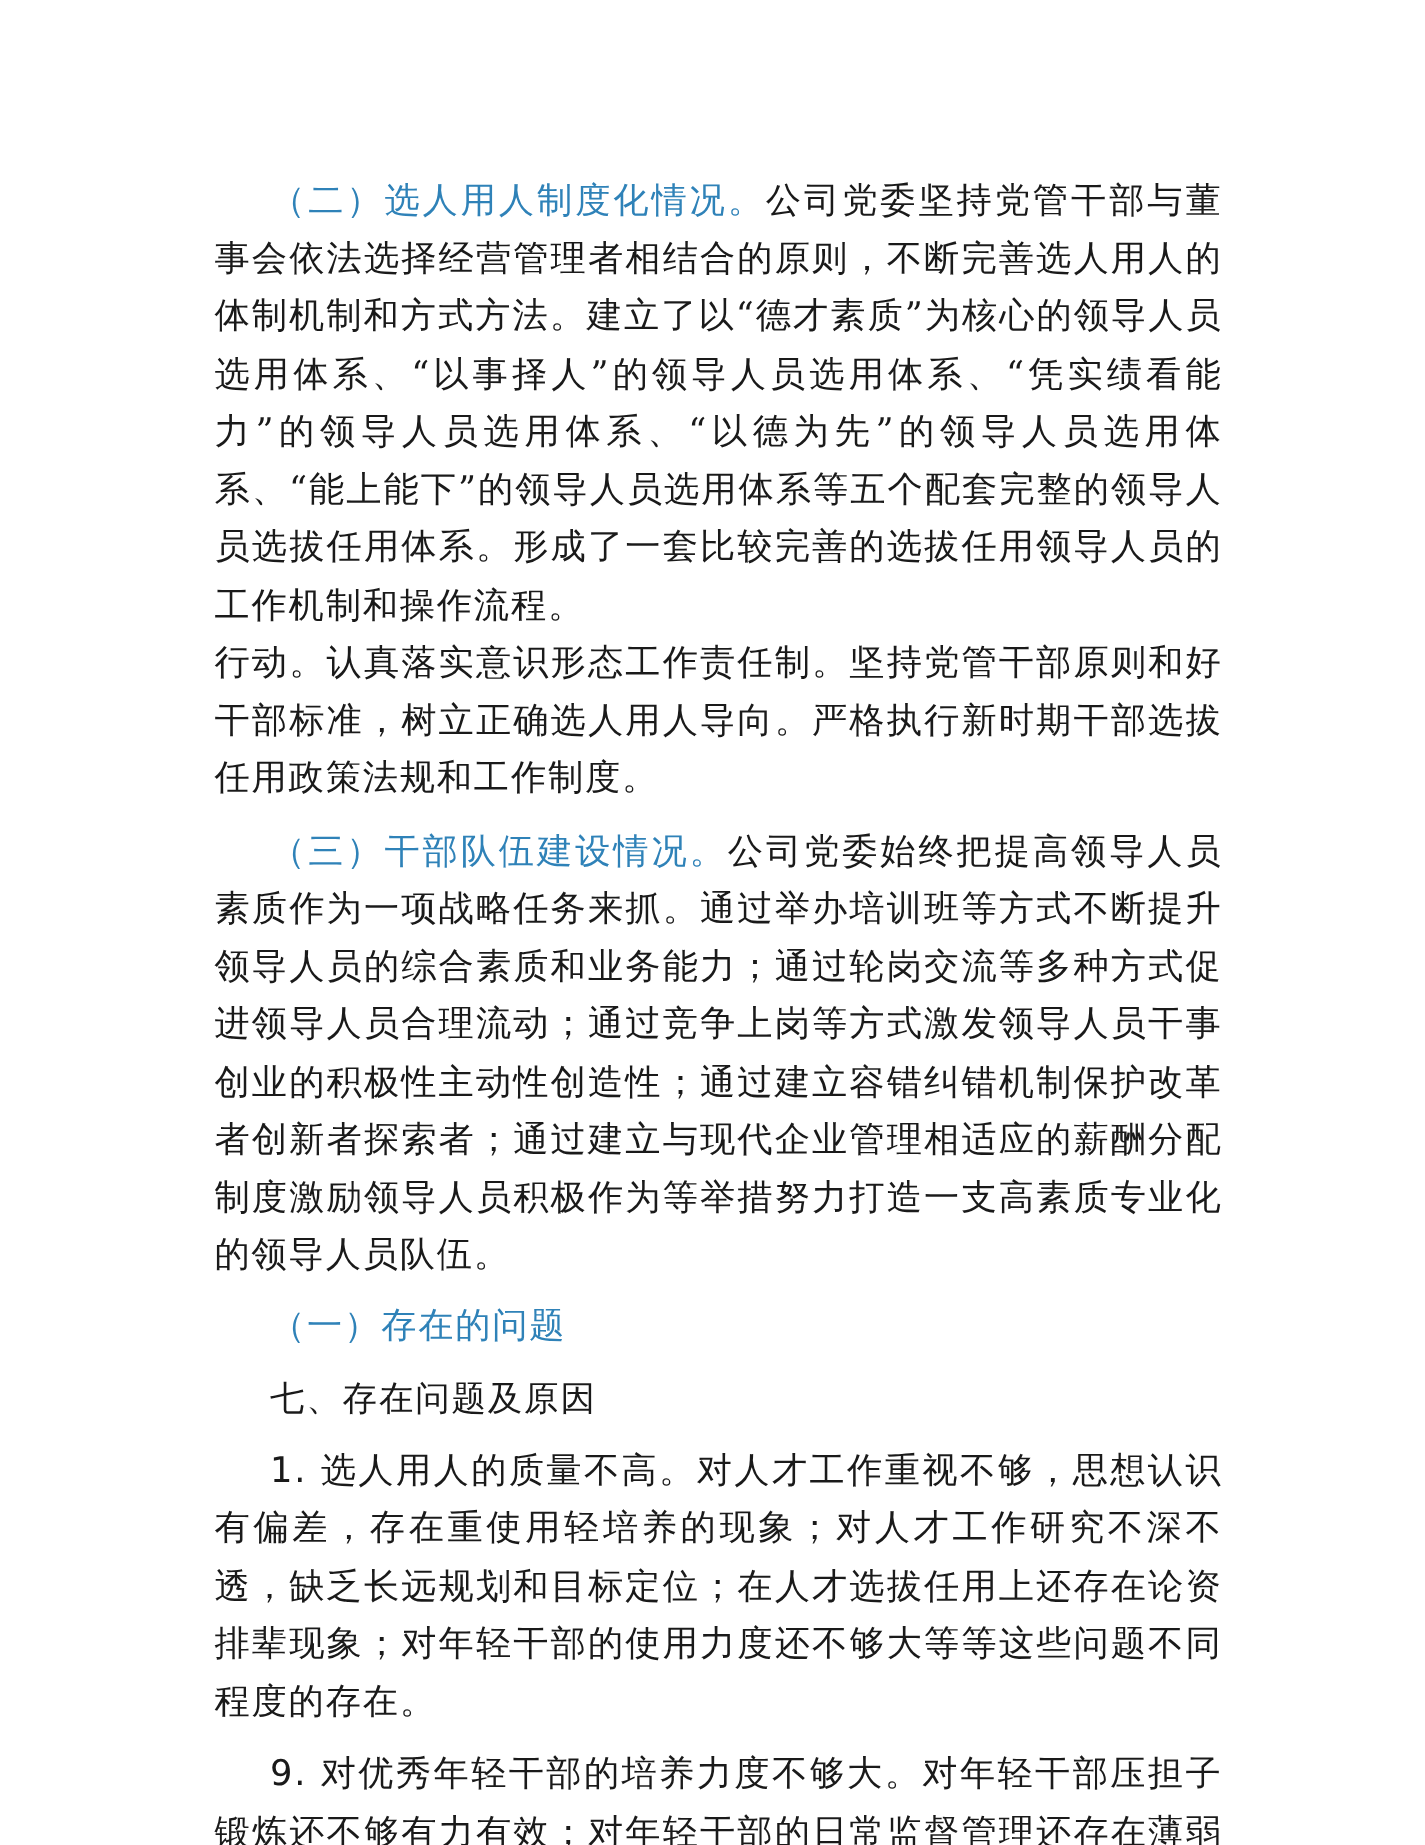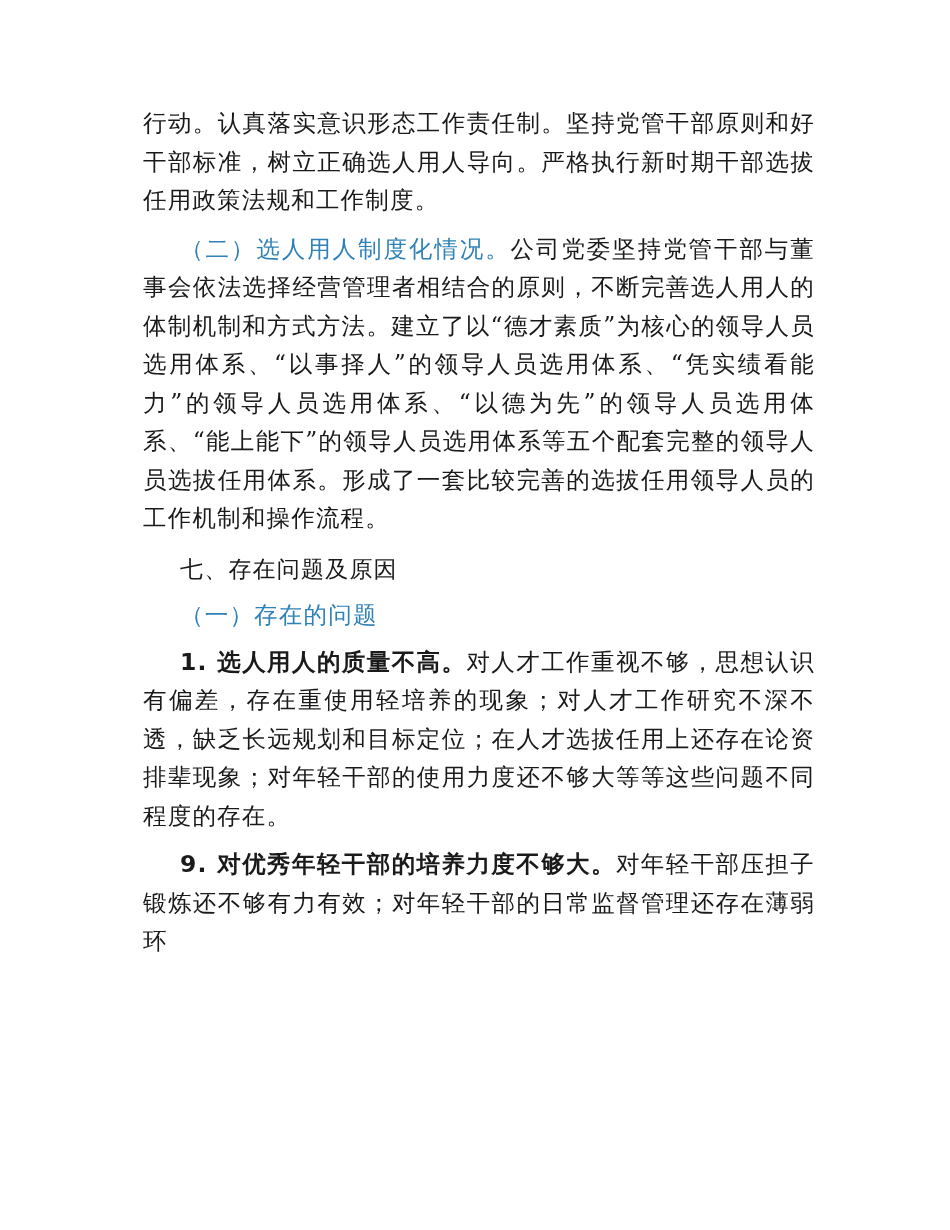--- a/index.html
+++ b/index.html
@@ -10,31 +10,32 @@
     font-size: 23.5px; line-height: 38.5px; color: #1a1a1a;
     letter-spacing: 1.2px;
   }
   .para { margin: 0; text-align: justify; }
   .indent { text-indent: 37px; }
   .gap-s { margin-top: 8px; }
   .gap-m { margin-top: 10px; }
   .blue { color: #2f82b8; }
   .heading { margin: 12px 0 0 37px; font-family: "DejaVu Sans", "Liberation Sans", sans-serif; font-size: 23px; }
   .subheading { margin: 8px 0 0 37px; color: #2f82b8; }
-  .bold { font-weight: bold; font-family: "DejaVu Sans", "Liberation Sans", sans-serif; }
+  .bold { font-weight: normal; font-family: "DejaVu Sans", "Liberation Sans", sans-serif; }
 </style>
 </head>
 <body>
 
 <div class="page">
+  <p class="para indent gap-m"><span class="blue">（二）选人用人制度化情况。</span><span>公司党委坚持党管干部与董事会依法选择经营管理者相结合的原则，不断完善选人用人的体制机制和方式方法。建立了以“德才素质”为核心的领导人员选用体系、“以事择人”的领导人员选用体系、“凭实绩看能力”的领导人员选用体系、“以德为先”的领导人员选用体系、“能上能下”的领导人员选用体系等五个配套完整的领导人员选拔任用体系。形成了一套比较完善的选拔任用领导人员的工作机制和操作流程。</span></p>
+
   <p class="para">行动。认真落实意识形态工作责任制。坚持党管干部原则和好干部标准，树立正确选人用人导向。严格执行新时期干部选拔任用政策法规和工作制度。</p>
 
-  <p class="para indent gap-m"><span class="blue">（二）选人用人制度化情况。</span><span>公司党委坚持党管干部与董事会依法选择经营管理者相结合的原则，不断完善选人用人的体制机制和方式方法。建立了以“德才素质”为核心的领导人员选用体系、“以事择人”的领导人员选用体系、“凭实绩看能力”的领导人员选用体系、“以德为先”的领导人员选用体系、“能上能下”的领导人员选用体系等五个配套完整的领导人员选拔任用体系。形成了一套比较完善的选拔任用领导人员的工作机制和操作流程。</span></p>
+  <p class="para indent gap-m"><span class="blue">（三）干部队伍建设情况。</span><span>公司党委始终把提高领导人员素质作为一项战略任务来抓。通过举办培训班等方式不断提升领导人员的综合素质和业务能力；通过轮岗交流等多种方式促进领导人员合理流动；通过竞争上岗等方式激发领导人员干事创业的积极性主动性创造性；通过建立容错纠错机制保护改革者创新者探索者；通过建立与现代企业管理相适应的薪酬分配制度激励领导人员积极作为等举措努力打造一支高素质专业化的领导人员队伍。</span></p>
 
+  <p class="para subheading">（一）存在的问题</p>
 
   <p class="para heading">七、存在问题及原因</p>
-
-  <p class="para subheading">（一）存在的问题</p>
 
   <p class="para indent gap-s"><span class="bold">1. 选人用人的质量不高。</span><span>对人才工作重视不够，思想认识有偏差，存在重使用轻培养的现象；对人才工作研究不深不透，缺乏长远规划和目标定位；在人才选拔任用上还存在论资排辈现象；对年轻干部的使用力度还不够大等等这些问题不同程度的存在。</span></p>
 
   <p class="para indent gap-m"><span class="bold">9. 对优秀年轻干部的培养力度不够大。</span><span>对年轻干部压担子锻炼还不够有力有效；对年轻干部的日常监督管理还存在薄弱环</span></p>
 </div>
 
 </body></html>

